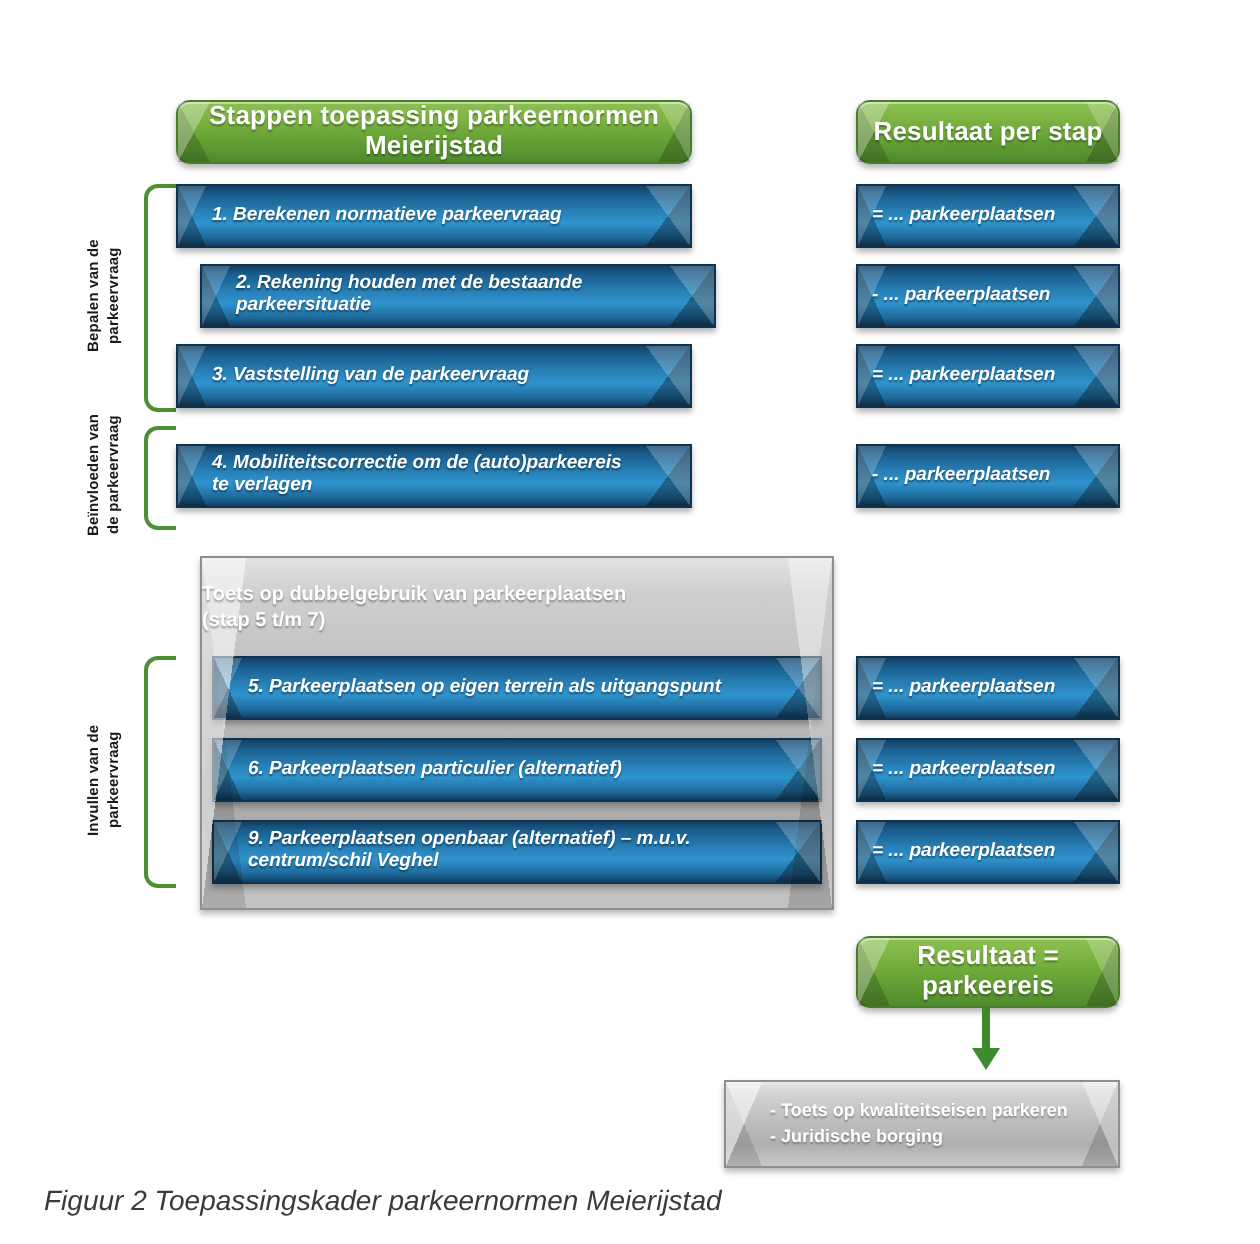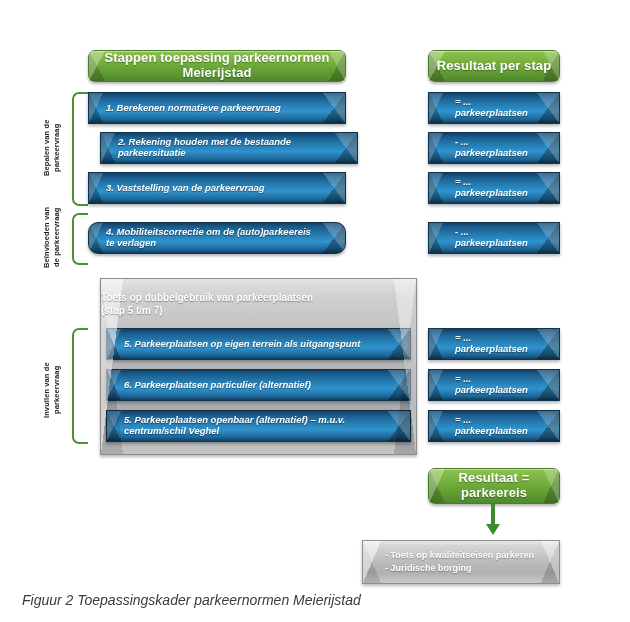--- a/index.html
+++ b/index.html
@@ -107,21 +107,21 @@
       linear-gradient(to top right, rgba(0,0,0,0.30) 0 50%, rgba(0,0,0,0) 50%);
   }
   .blue-bar::after {
     right: 0;
     width: 22px;
     background:
       linear-gradient(to bottom left, rgba(255,255,255,0.22) 0 50%, rgba(0,0,0,0) 50%),
       linear-gradient(to top left, rgba(0,0,0,0.32) 0 50%, rgba(0,0,0,0) 50%);
   }
   .blue-bar .box-text { padding-left: 17px; padding-right: 24px; }
-  .blue-bar.result .box-text { padding-left: 26px; }
+  .blue-bar.result .box-text { padding-left: 7px; }
 
   
   .grey-panel {
     position: absolute;
     background: linear-gradient(to bottom,
         #e3e3e3 0%, #cfcfcf 10%, #b9b9b9 45%, #ababab 72%, #c4c4c4 100%);
     border: 1px solid #8f8f8f;
     box-shadow: 0 2px 3px rgba(0,0,0,0.28);
   }
   .grey-panel::before,
@@ -278,21 +278,21 @@
     <span class="box-text">3. Vaststelling van de parkeervraag</span>
   </div>
   <div class="blue-bar result" style="left:428px; top:172px; width:130px; height:30px;">
     <span class="box-text">= ... parkeerplaatsen</span>
   </div>
 
   <div class="grp-label" style="left:42px; top:206px; width:26px; height:62px;">Beïnvloeden van
 de parkeervraag</div>
   <div class="bracket" style="left:72px; top:213px; width:14px; height:48px;"></div>
 
-  <div class="blue-bar" style="left:88px; top:222px; width:256px; height:30px;border-radius:10px;">
+  <div class="blue-bar" style="left:88px; top:222px; width:256px; height:30px;">
     <span class="box-text">4. Mobiliteitscorrectie om de (auto)parkeereis te verlagen</span>
   </div>
   <div class="blue-bar result" style="left:428px; top:222px; width:130px; height:30px;">
     <span class="box-text">- ... parkeerplaatsen</span>
   </div>
 
   <div class="grp-label" style="left:42px; top:340px; width:26px; height:100px;">Invullen van de
 parkeervraag</div>
   <div class="bracket" style="left:72px; top:328px; width:14px; height:112px;"></div>
 
@@ -309,21 +309,21 @@
   </div>
 
   <div class="blue-bar" style="left:106px; top:369px; width:303px; height:30px;">
     <span class="box-text">6. Parkeerplaatsen particulier (alternatief)</span>
   </div>
   <div class="blue-bar result" style="left:428px; top:369px; width:130px; height:30px;">
     <span class="box-text">= ... parkeerplaatsen</span>
   </div>
 
   <div class="blue-bar" style="left:106px; top:410px; width:303px; height:30px;">
-    <span class="box-text">5. Parkeerplaatsen openbaar (alternatief) – m.u.v. centrum/schil Veghel</span>
+    <span class="box-text">9. Parkeerplaatsen openbaar (alternatief) – m.u.v. centrum/schil Veghel</span>
   </div>
   <div class="blue-bar result" style="left:428px; top:410px; width:130px; height:30px;">
     <span class="box-text">= ... parkeerplaatsen</span>
   </div>
 
   <div class="green-bar" style="left:428px; top:468px; width:130px; height:34px;">
     <span class="box-text">Resultaat = parkeereis</span>
   </div>
 
   <div class="arrow-line" style="left:491px; top:504px; width:4px; height:22px;"></div>

